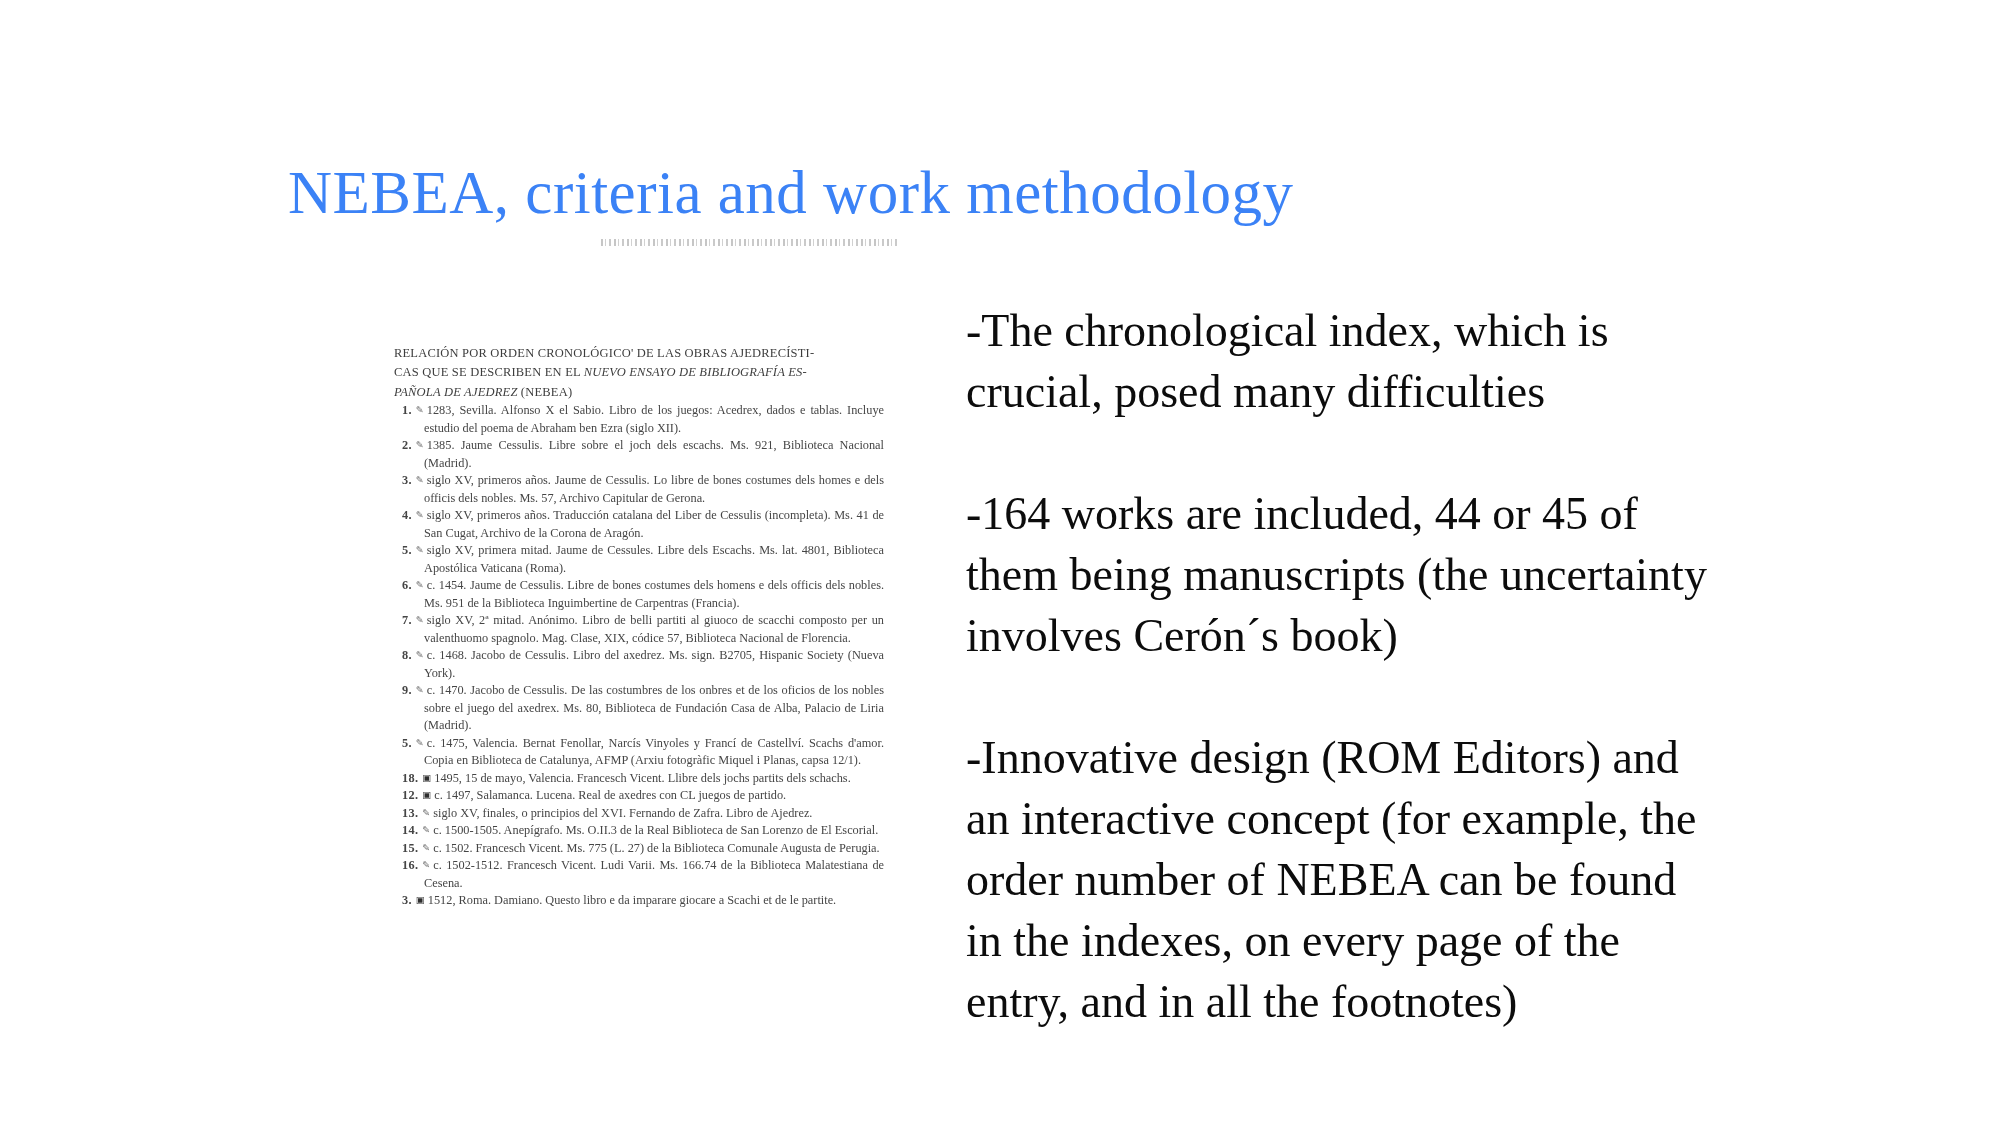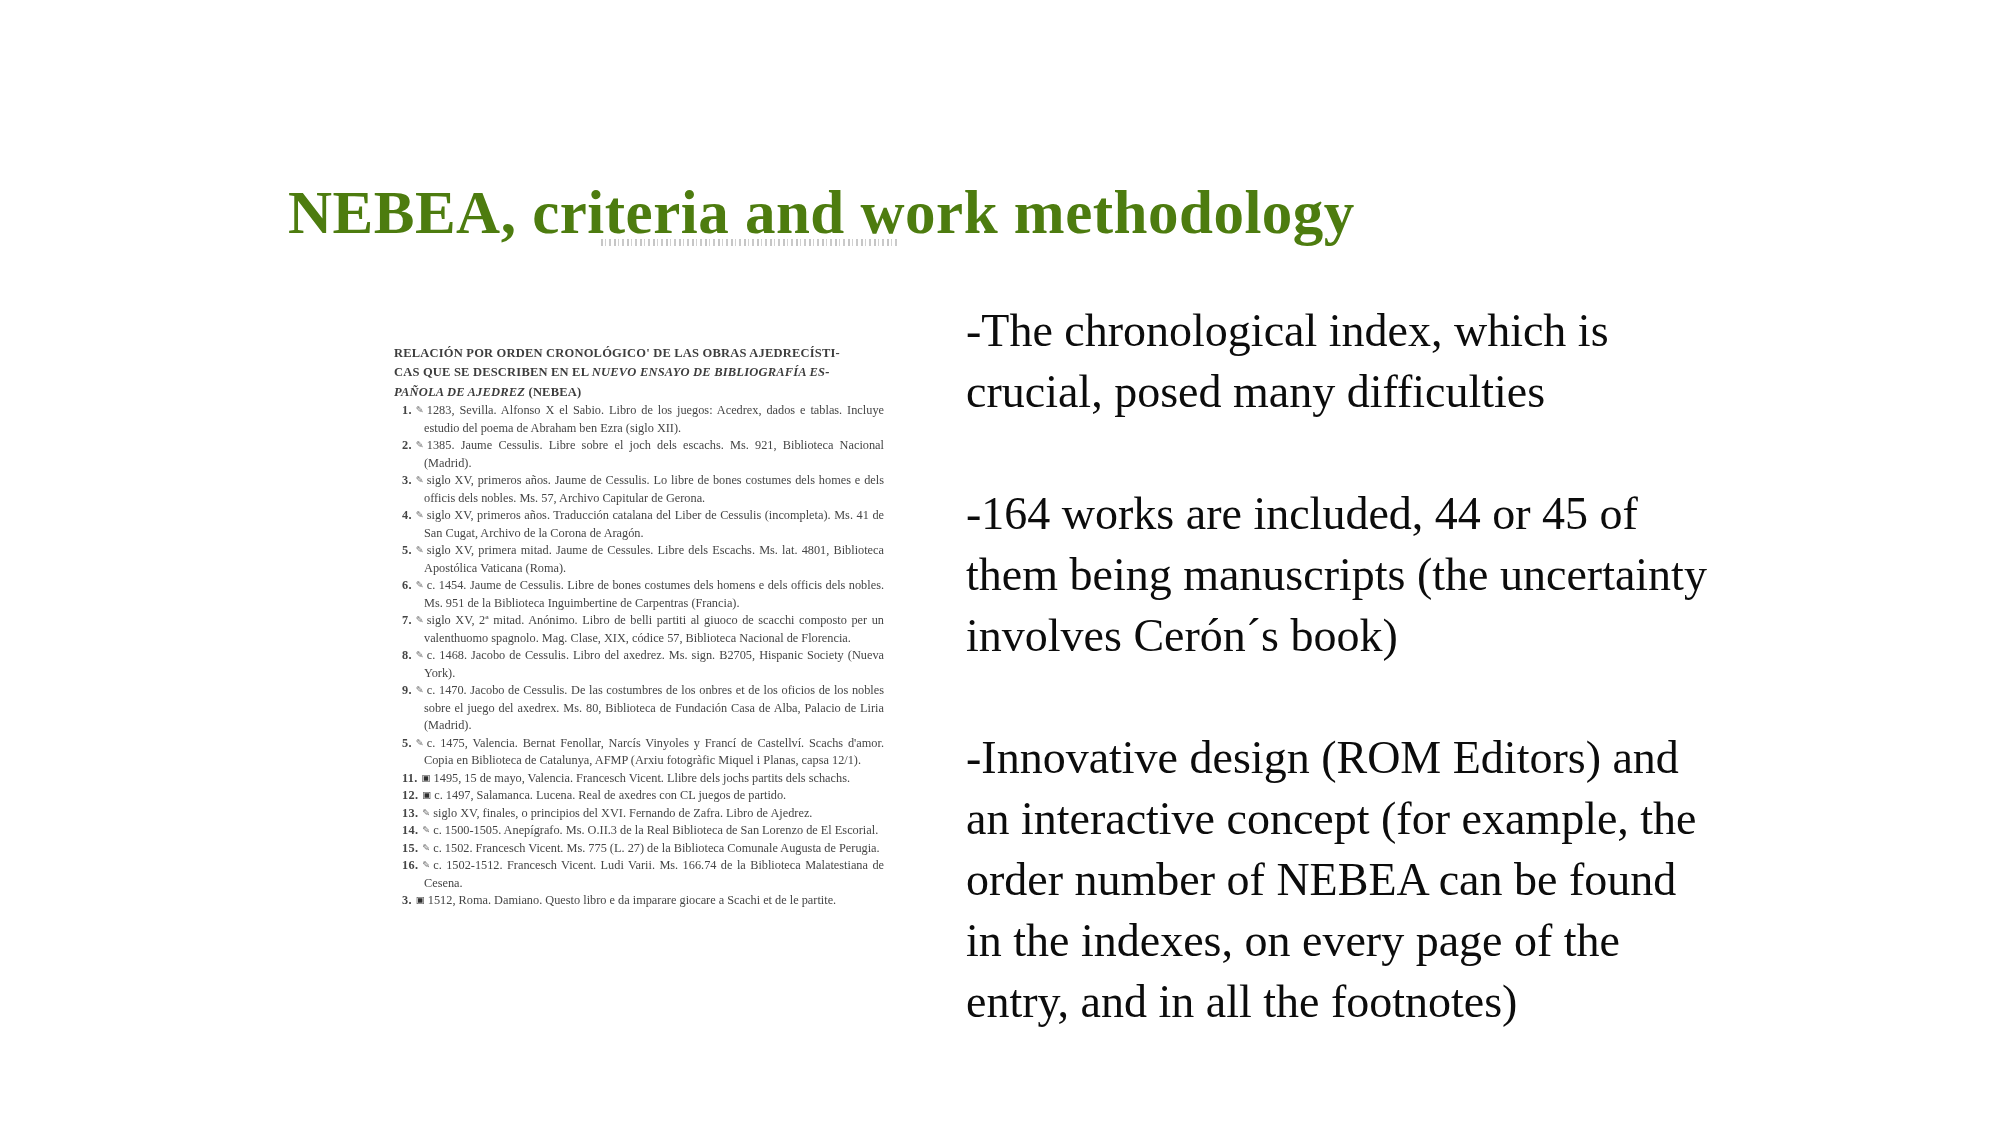--- a/index.html
+++ b/index.html
@@ -5,43 +5,43 @@
   html,body{margin:0;padding:0}
   body{
     width:2000px;height:1125px;position:relative;overflow:hidden;
     background:#ffffff;
     font-family:"Liberation Serif",serif;
   }
   .slide{position:absolute;inset:0}
 
   
   .title{
-    position:absolute;left:288px;top:138px;
-    font-size:61px;font-weight:bold;color:#4d7c0f;
+    position:absolute;left:288px;top:118px;
+    font-size:61px;font-weight:normal;color:#3b82f6;
     letter-spacing:.5px;white-space:nowrap;line-height:68px;
   }
 
   
   .watermark{
     position:absolute;left:601px;top:239px;width:296px;height:7px;
     opacity:.5;filter:blur(.7px);
     background:repeating-linear-gradient(90deg,
       #8f8f8f 0 2px, transparent 2px 4px,
       #a5a5a5 4px 5px, transparent 5px 8px,
       #979797 8px 10px, transparent 10px 13px);
   }
 
   
   .doc{
     position:absolute;left:358px;top:338px;width:540px;
     color:#454545;filter:blur(.28px);
   }
   .doc-heading{
     margin:6px 0 0;padding-left:36px;
-    font-weight:bold;font-size:12.5px;line-height:19.4px;
+    font-weight:normal;font-size:12.5px;line-height:19.4px;
     letter-spacing:.2px;color:#3d3d3d;white-space:pre;
   }
   .doc-heading .it{font-style:italic}
   .entries{
     padding-left:44px;padding-right:14px;
     font-size:12.3px;line-height:17.5px;
   }
   .entry{text-align:justify;padding-left:22px;text-indent:-22px}
   .num{font-weight:bold;letter-spacing:.3px}
   .eicon{
@@ -88,21 +88,21 @@
         <div class="entry" data-name="document-entry"><span class="num" data-name="entry-number">6.</span><span class="eicon" data-name="manuscript-icon">✎</span><span data-name="entry-text">c. 1454. Jaume de Cessulis. Libre de bones costumes dels homens e dels officis dels nobles. Ms. 951 de la Biblioteca Inguimbertine de Carpentras (Francia).</span></div>
 
         <div class="entry" data-name="document-entry"><span class="num" data-name="entry-number">7.</span><span class="eicon" data-name="manuscript-icon">✎</span><span data-name="entry-text">siglo XV, 2ª mitad. Anónimo. Libro de belli partiti al giuoco de scacchi composto per un valenthuomo spagnolo. Mag. Clase, XIX, códice 57, Biblioteca Nacional de Florencia.</span></div>
 
         <div class="entry" data-name="document-entry"><span class="num" data-name="entry-number">8.</span><span class="eicon" data-name="manuscript-icon">✎</span><span data-name="entry-text">c. 1468. Jacobo de Cessulis. Libro del axedrez. Ms. sign. B2705, Hispanic Society (Nueva York).</span></div>
 
         <div class="entry" data-name="document-entry"><span class="num" data-name="entry-number">9.</span><span class="eicon" data-name="manuscript-icon">✎</span><span data-name="entry-text">c. 1470. Jacobo de Cessulis. De las costumbres de los onbres et de los oficios de los nobles sobre el juego del axedrex. Ms. 80, Biblioteca de Fundación Casa de Alba, Palacio de Liria (Madrid).</span></div>
 
         <div class="entry" data-name="document-entry"><span class="num" data-name="entry-number">5.</span><span class="eicon" data-name="manuscript-icon">✎</span><span data-name="entry-text">c. 1475, Valencia. Bernat Fenollar, Narcís Vinyoles y Francí de Castellví. Scachs d'amor. Copia en Biblioteca de Catalunya, AFMP (Arxiu fotogràfic Miquel i Planas, capsa 12/1).</span></div>
 
-        <div class="entry" data-name="document-entry"><span class="num" data-name="entry-number">11.</span><span class="eicon" data-name="printed-book-icon">▣</span><span data-name="entry-text">1495, 15 de mayo, Valencia. Francesch Vicent. Llibre dels jochs partits dels schachs.</span></div>
+        <div class="entry" data-name="document-entry"><span class="num" data-name="entry-number">18.</span><span class="eicon" data-name="printed-book-icon">▣</span><span data-name="entry-text">1495, 15 de mayo, Valencia. Francesch Vicent. Llibre dels jochs partits dels schachs.</span></div>
 
         <div class="entry" data-name="document-entry"><span class="num" data-name="entry-number">12.</span><span class="eicon" data-name="printed-book-icon">▣</span><span data-name="entry-text">c. 1497, Salamanca. Lucena. Real de axedres con CL juegos de partido.</span></div>
 
         <div class="entry" data-name="document-entry"><span class="num" data-name="entry-number">13.</span><span class="eicon" data-name="manuscript-icon">✎</span><span data-name="entry-text">siglo XV, finales, o principios del XVI. Fernando de Zafra. Libro de Ajedrez.</span></div>
 
         <div class="entry" data-name="document-entry"><span class="num" data-name="entry-number">14.</span><span class="eicon" data-name="manuscript-icon">✎</span><span data-name="entry-text">c. 1500-1505. Anepígrafo. Ms. O.II.3 de la Real Biblioteca de San Lorenzo de El Escorial.</span></div>
 
         <div class="entry" data-name="document-entry"><span class="num" data-name="entry-number">15.</span><span class="eicon" data-name="manuscript-icon">✎</span><span data-name="entry-text">c. 1502. Francesch Vicent. Ms. 775 (L. 27) de la Biblioteca Comunale Augusta de Perugia.</span></div>
 
         <div class="entry" data-name="document-entry"><span class="num" data-name="entry-number">16.</span><span class="eicon" data-name="manuscript-icon">✎</span><span data-name="entry-text">c. 1502-1512. Francesch Vicent. Ludi Varii. Ms. 166.74 de la Biblioteca Malatestiana de Cesena.</span></div>

